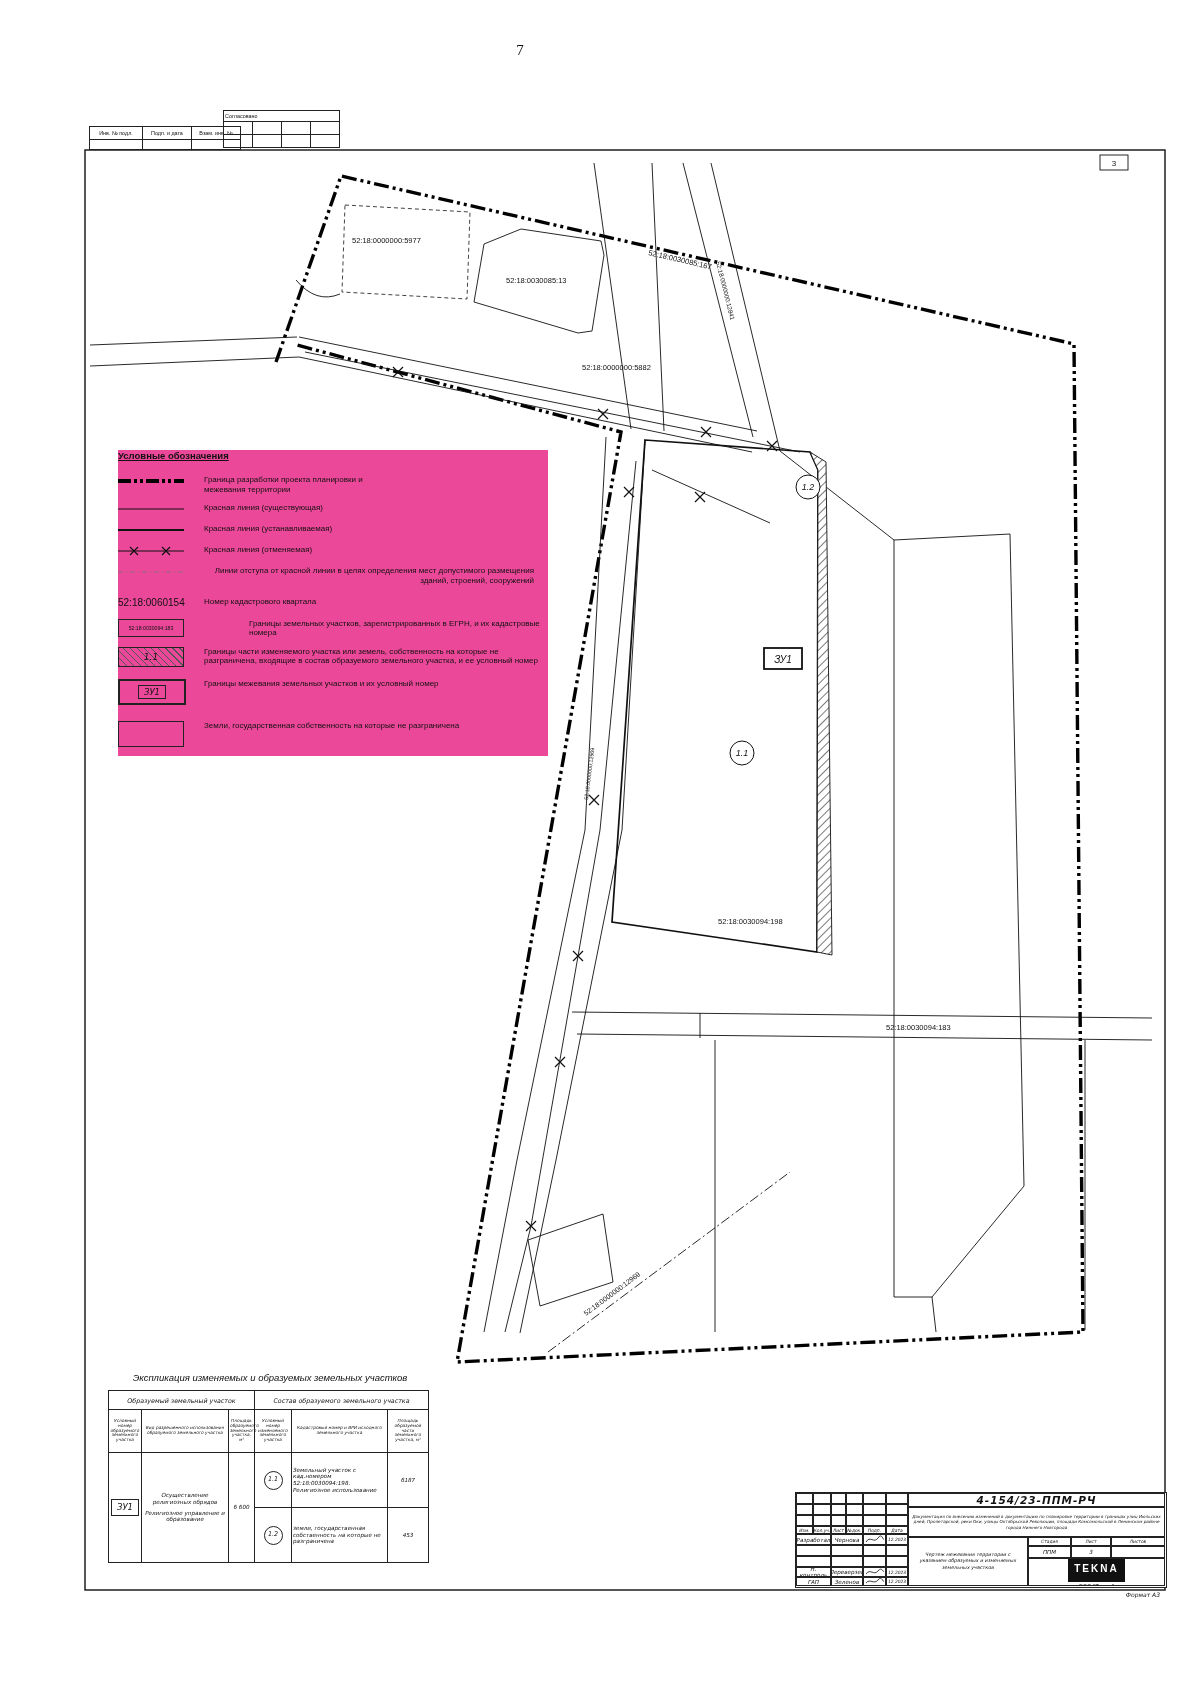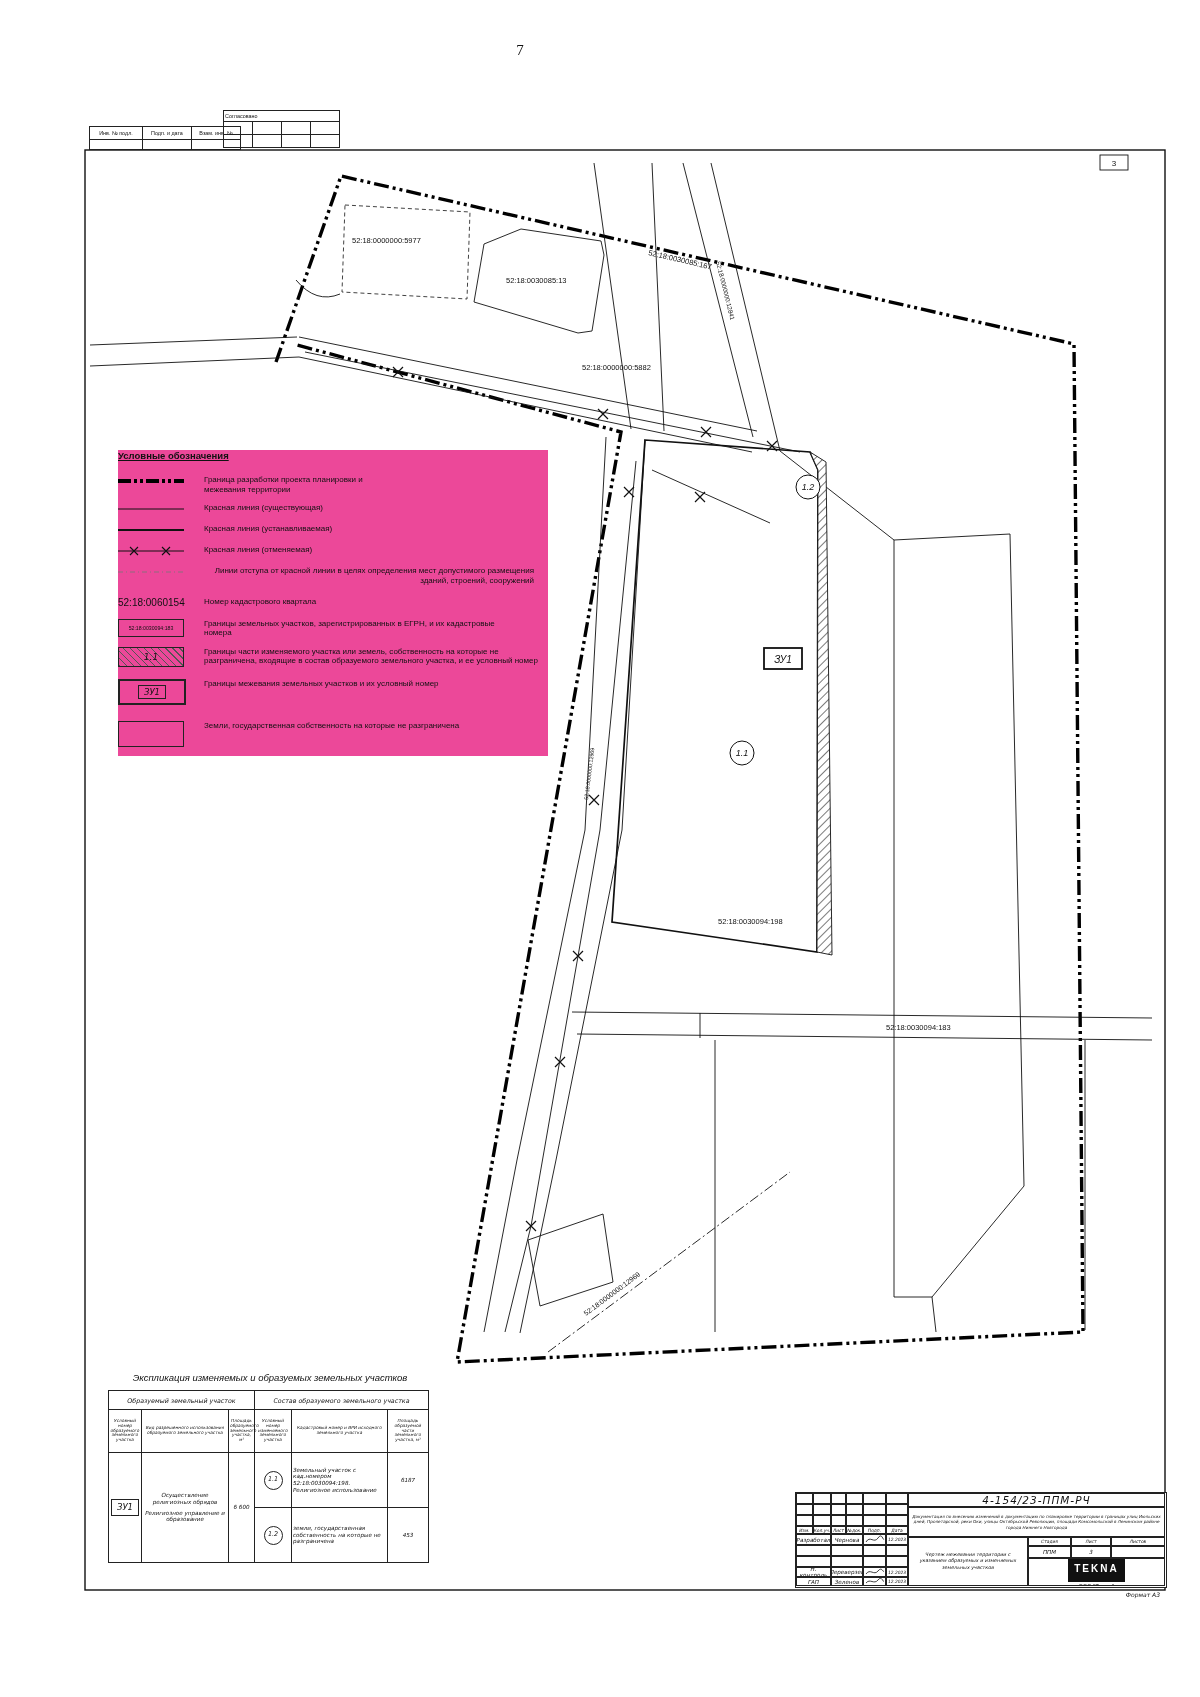--- a/index.html
+++ b/index.html
@@ -46,21 +46,21 @@
   .ex-h{font-size:4.3px;line-height:1.15;height:40px;}
   .ex-c{font-size:5.6px;line-height:1.2;height:52px;}
   .zu-chip{display:inline-block;border:1.4px solid #222;padding:2px 5px;font-size:8.5px;}
   .circ{display:inline-flex;width:17px;height:17px;border:1px solid #222;border-radius:50%;
         align-items:center;justify-content:center;font-size:6.4px;}
   
   .tb{left:795px;top:1492px;width:372px;height:96px;border:1.6px solid #222;background:#fff;
       font-family:"DejaVu Sans",sans-serif;font-style:italic;box-sizing:border-box;}
   .tb .cell{position:absolute;border:0.8px solid #222;box-sizing:border-box;overflow:hidden;
             display:flex;align-items:center;justify-content:center;text-align:center;}
-  .tb-num{font-size:10.5px;font-weight:normal;letter-spacing:1px;}
+  .tb-num{font-size:10.5px;font-weight:bold;letter-spacing:1px;}
   .tb-desc{font-size:4.2px;line-height:1.25;padding:1px 3px;}
   .tb-small{font-size:4.4px;}
   .tb-name{font-size:5.6px;}
   .logo{background:#111;color:#fff;font-family:"Liberation Sans",sans-serif;font-style:normal;
         font-weight:bold;letter-spacing:2px;font-size:10px;padding:8px 6px;}
   .format-label{left:1040px;top:1591px;width:120px;text-align:right;font-size:6px;
                 font-family:"DejaVu Sans",sans-serif;font-style:italic;}
 </style>
 </head>
 <body>
@@ -249,21 +249,21 @@
 
     <div class="lg-row" style="margin-top:12px;">
       <div class="lg-sym" style="font-size:10px;">52:18:0060154</div>
       <div class="lg-lab">Номер кадастрового квартала</div>
     </div>
 
     <div class="lg-row" style="margin-top:10px;">
       <div class="lg-sym">
         <span class="lg-box">52:18:0030094:183</span>
       </div>
-      <div class="lg-lab" style="max-width:300px;">Границы земельных участков, зарегистрированных в  ЕГРН, и их кадастровые номера</div>
+      <div class="lg-lab" style="max-width:300px;margin-left:45px;">Границы земельных участков, зарегистрированных в  ЕГРН, и их кадастровые номера</div>
     </div>
 
 
     <div class="lg-row" style="margin-top:8px;">
       <div class="lg-sym">
         <span class="lg-hatch">
             <span>1.1</span>
           </span>
       </div>
       <div class="lg-lab" style="max-width:400px;">Границы части изменяемого участка или земель, собственность на которые не разграничена, входящие в состав образуемого земельного участка, и ее условный номер</div>

